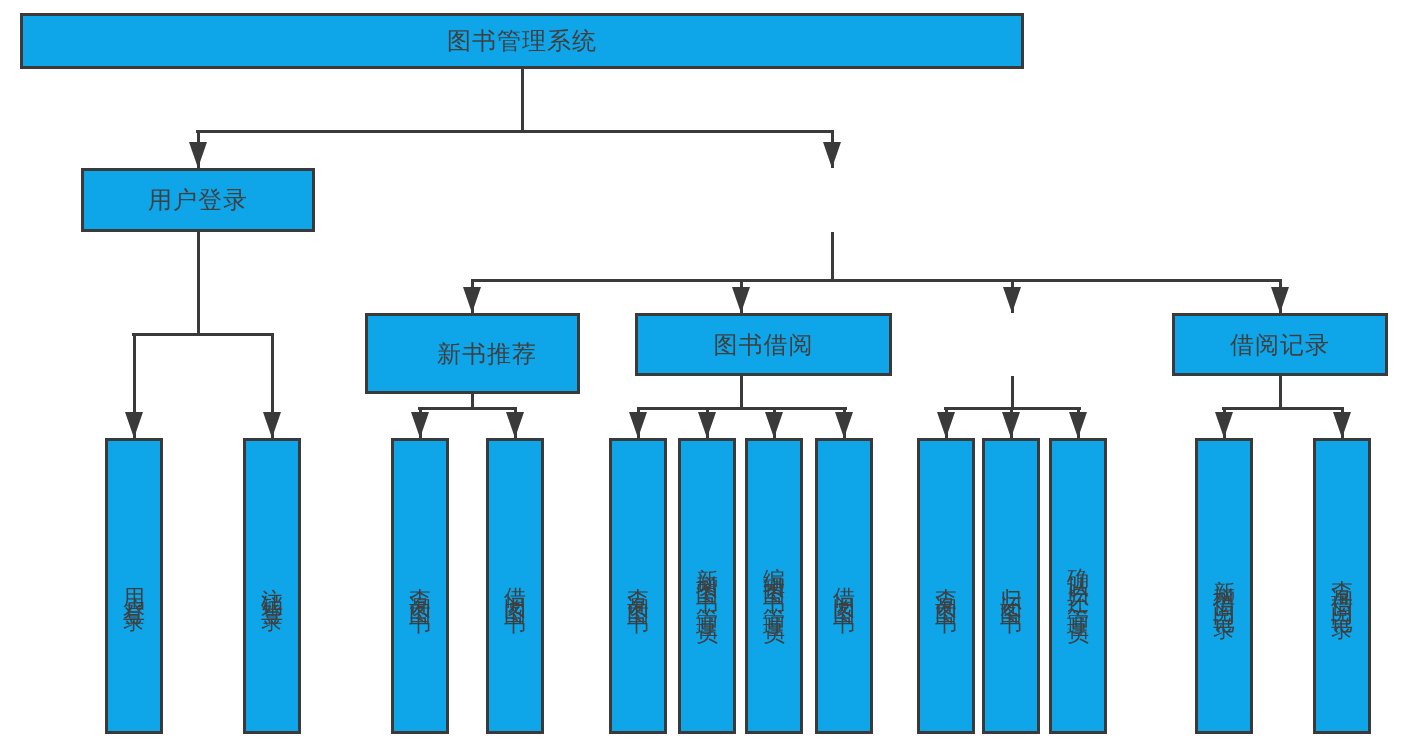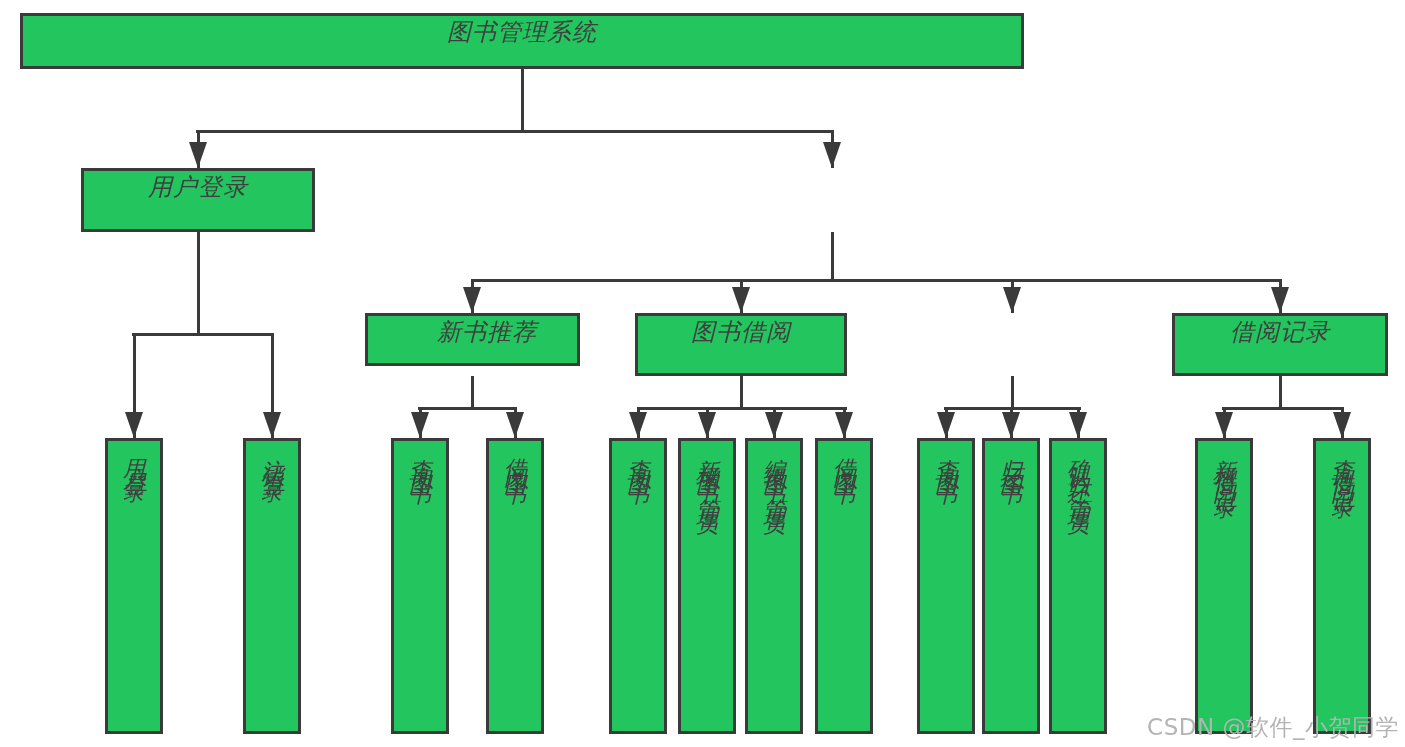--- a/index.html
+++ b/index.html
@@ -13,24 +13,23 @@
     position:relative;
     width:1405px;height:747px;
     background:var(--bg);
     overflow:hidden;
     font-family:"DejaVu Sans","Liberation Sans",sans-serif;
   }
   .ln{position:absolute;background:var(--line);}
   .ah{position:absolute;width:0;height:0;border-left:9px solid transparent;border-right:9px solid transparent;border-top:26px solid var(--line);}
   .node{
     position:absolute;box-sizing:border-box;
-    border:3px solid var(--line);background:#22c55e;
-    display:flex;align-items:flex-start;justify-content:center;
+    border:3px solid var(--line);background:#0ea5e9;
+    display:flex;align-items:center;justify-content:center;
     color:var(--text);
-    font-style:italic;
   }
   .nh{font-size:24px;letter-spacing:1px;}
   .nv .vtxt{
     display:block;
     writing-mode:vertical-rl;
     text-orientation:mixed;
     font-size:22px;
     line-height:1;
     letter-spacing:8px;
     white-space:nowrap;
@@ -108,24 +107,24 @@
   <div class="ah" style="left:1333px;top:412px;"></div>
 
   <div class="node nh" style="left:20px;top:13px;width:1004px;height:56px;">
     <span>图书管理系统</span>
   </div>
 
   <div class="node nh" style="left:81px;top:168px;width:234px;height:64px;">
     <span>用户登录</span>
   </div>
 
-  <div class="node nh" style="left:365px;top:313px;width:215px;height:53px;padding-left:29px;">
+  <div class="node nh" style="left:365px;top:313px;width:215px;height:81px;padding-left:29px;">
     <span>新书推荐</span>
   </div>
-  <div class="node nh" style="left:635px;top:313px;width:212px;height:63px;">
+  <div class="node nh" style="left:635px;top:313px;width:257px;height:63px;">
     <span>图书借阅</span>
   </div>
   <div class="node nh" style="left:1172px;top:313px;width:216px;height:63px;">
     <span>借阅记录</span>
   </div>
 
   <div class="node nv" style="left:105px;top:438px;width:58px;height:296px;">
     <span class="vtxt">用户登录</span>
   </div>
   <div class="node nv" style="left:243px;top:438px;width:58px;height:296px;">
@@ -162,14 +161,13 @@
     <span class="vtxt">确认归还（管理员）</span>
   </div>
 
   <div class="node nv" style="left:1195px;top:438px;width:58px;height:296px;">
     <span class="vtxt">新增借阅记录</span>
   </div>
   <div class="node nv" style="left:1313px;top:438px;width:58px;height:296px;">
     <span class="vtxt">查询借阅记录</span>
   </div>
 
-  <div class="watermark">CSDN @软件_小贺同学</div>
 </div>
 
 </body></html>

